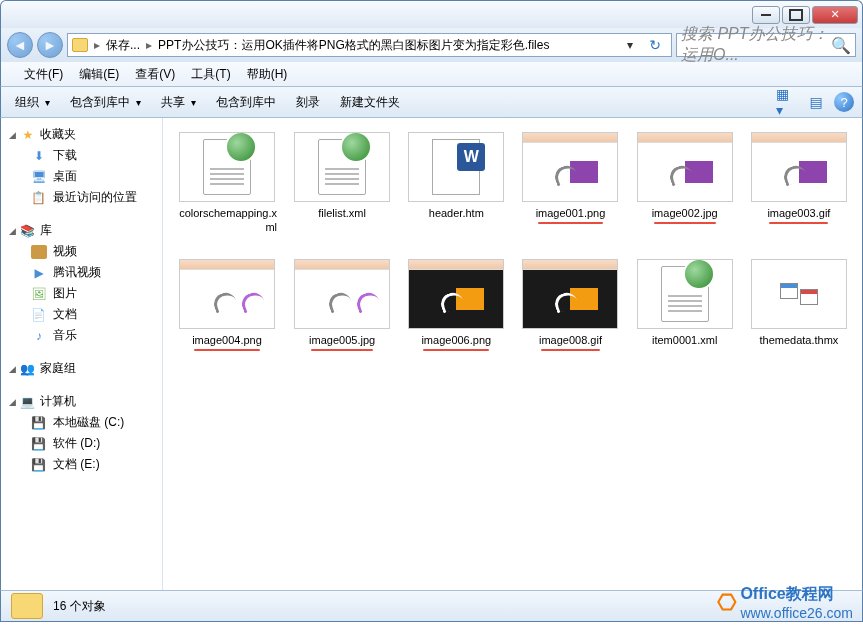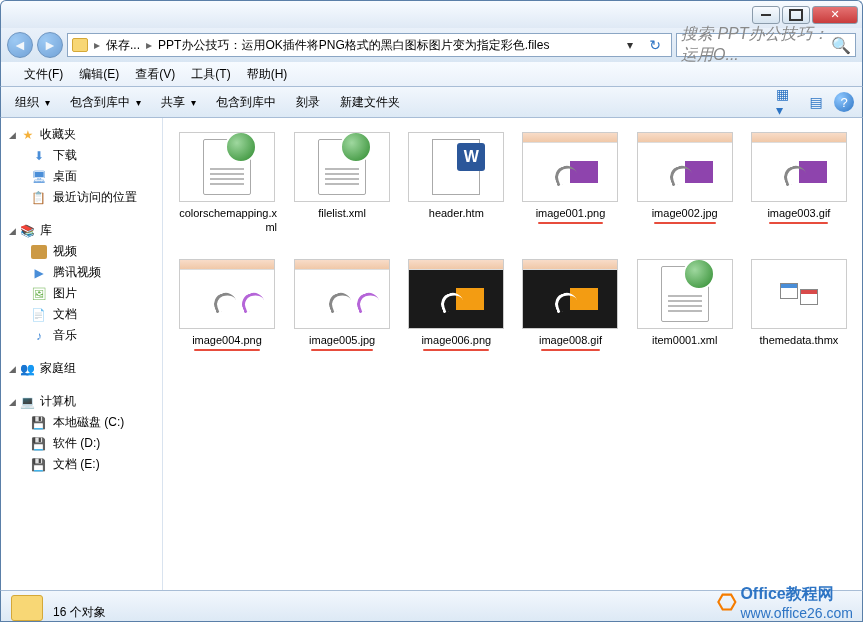--- a/index.html
+++ b/index.html
@@ -88,21 +88,21 @@
 
 .theme-icon { display:flex; gap:2px;}
 .theme-icon .win { width:18px; height:16px; border:1px solid #888; background:#fff; position:relative;}
 .theme-icon .win::before { content:""; position:absolute; top:0; left:0; right:0; height:4px; background:#4a8ed8;}
 .theme-icon .win.r::before { background:#d84a4a;}
 
 .underline-red { position:relative;}
 .underline-red::after { content:""; position:absolute; left:2px; right:2px; bottom:-4px; height:2px; background:#e74c3c; border-radius:1px;}
 
 
-.statusbar { height:32px; background:linear-gradient(to bottom,#f2f7fd,#dde9f5); border:1px solid #5a7fa8; border-top:1px solid #a8bdd6; display:flex; align-items:flex-end; font-size:12px; padding:0 10px; gap:10px;}
+.statusbar { height:32px; background:linear-gradient(to bottom,#f2f7fd,#dde9f5); border:1px solid #5a7fa8; border-top:1px solid #a8bdd6; display:flex; align-items:center; font-size:12px; padding:0 10px; gap:10px;}
 .statusbar .sfolder { width:32px; height:26px; background:#f8d775; border:1px solid #d4a838; border-radius:3px;}
 
 
 .watermark { position:absolute; bottom:6px; right:10px; font-size:14px; font-weight:bold; display:flex; align-items:center; gap:4px;}
 .watermark .o { color:#f57c00; font-size:22px;}
 .wm1 { color:#2d74c4; font-size:16px; font-weight:bold;}
 .wm2 { color:#2d74c4; font-size:14px; font-weight:normal; display:block;}
 </style>
 </head>
 <body>

